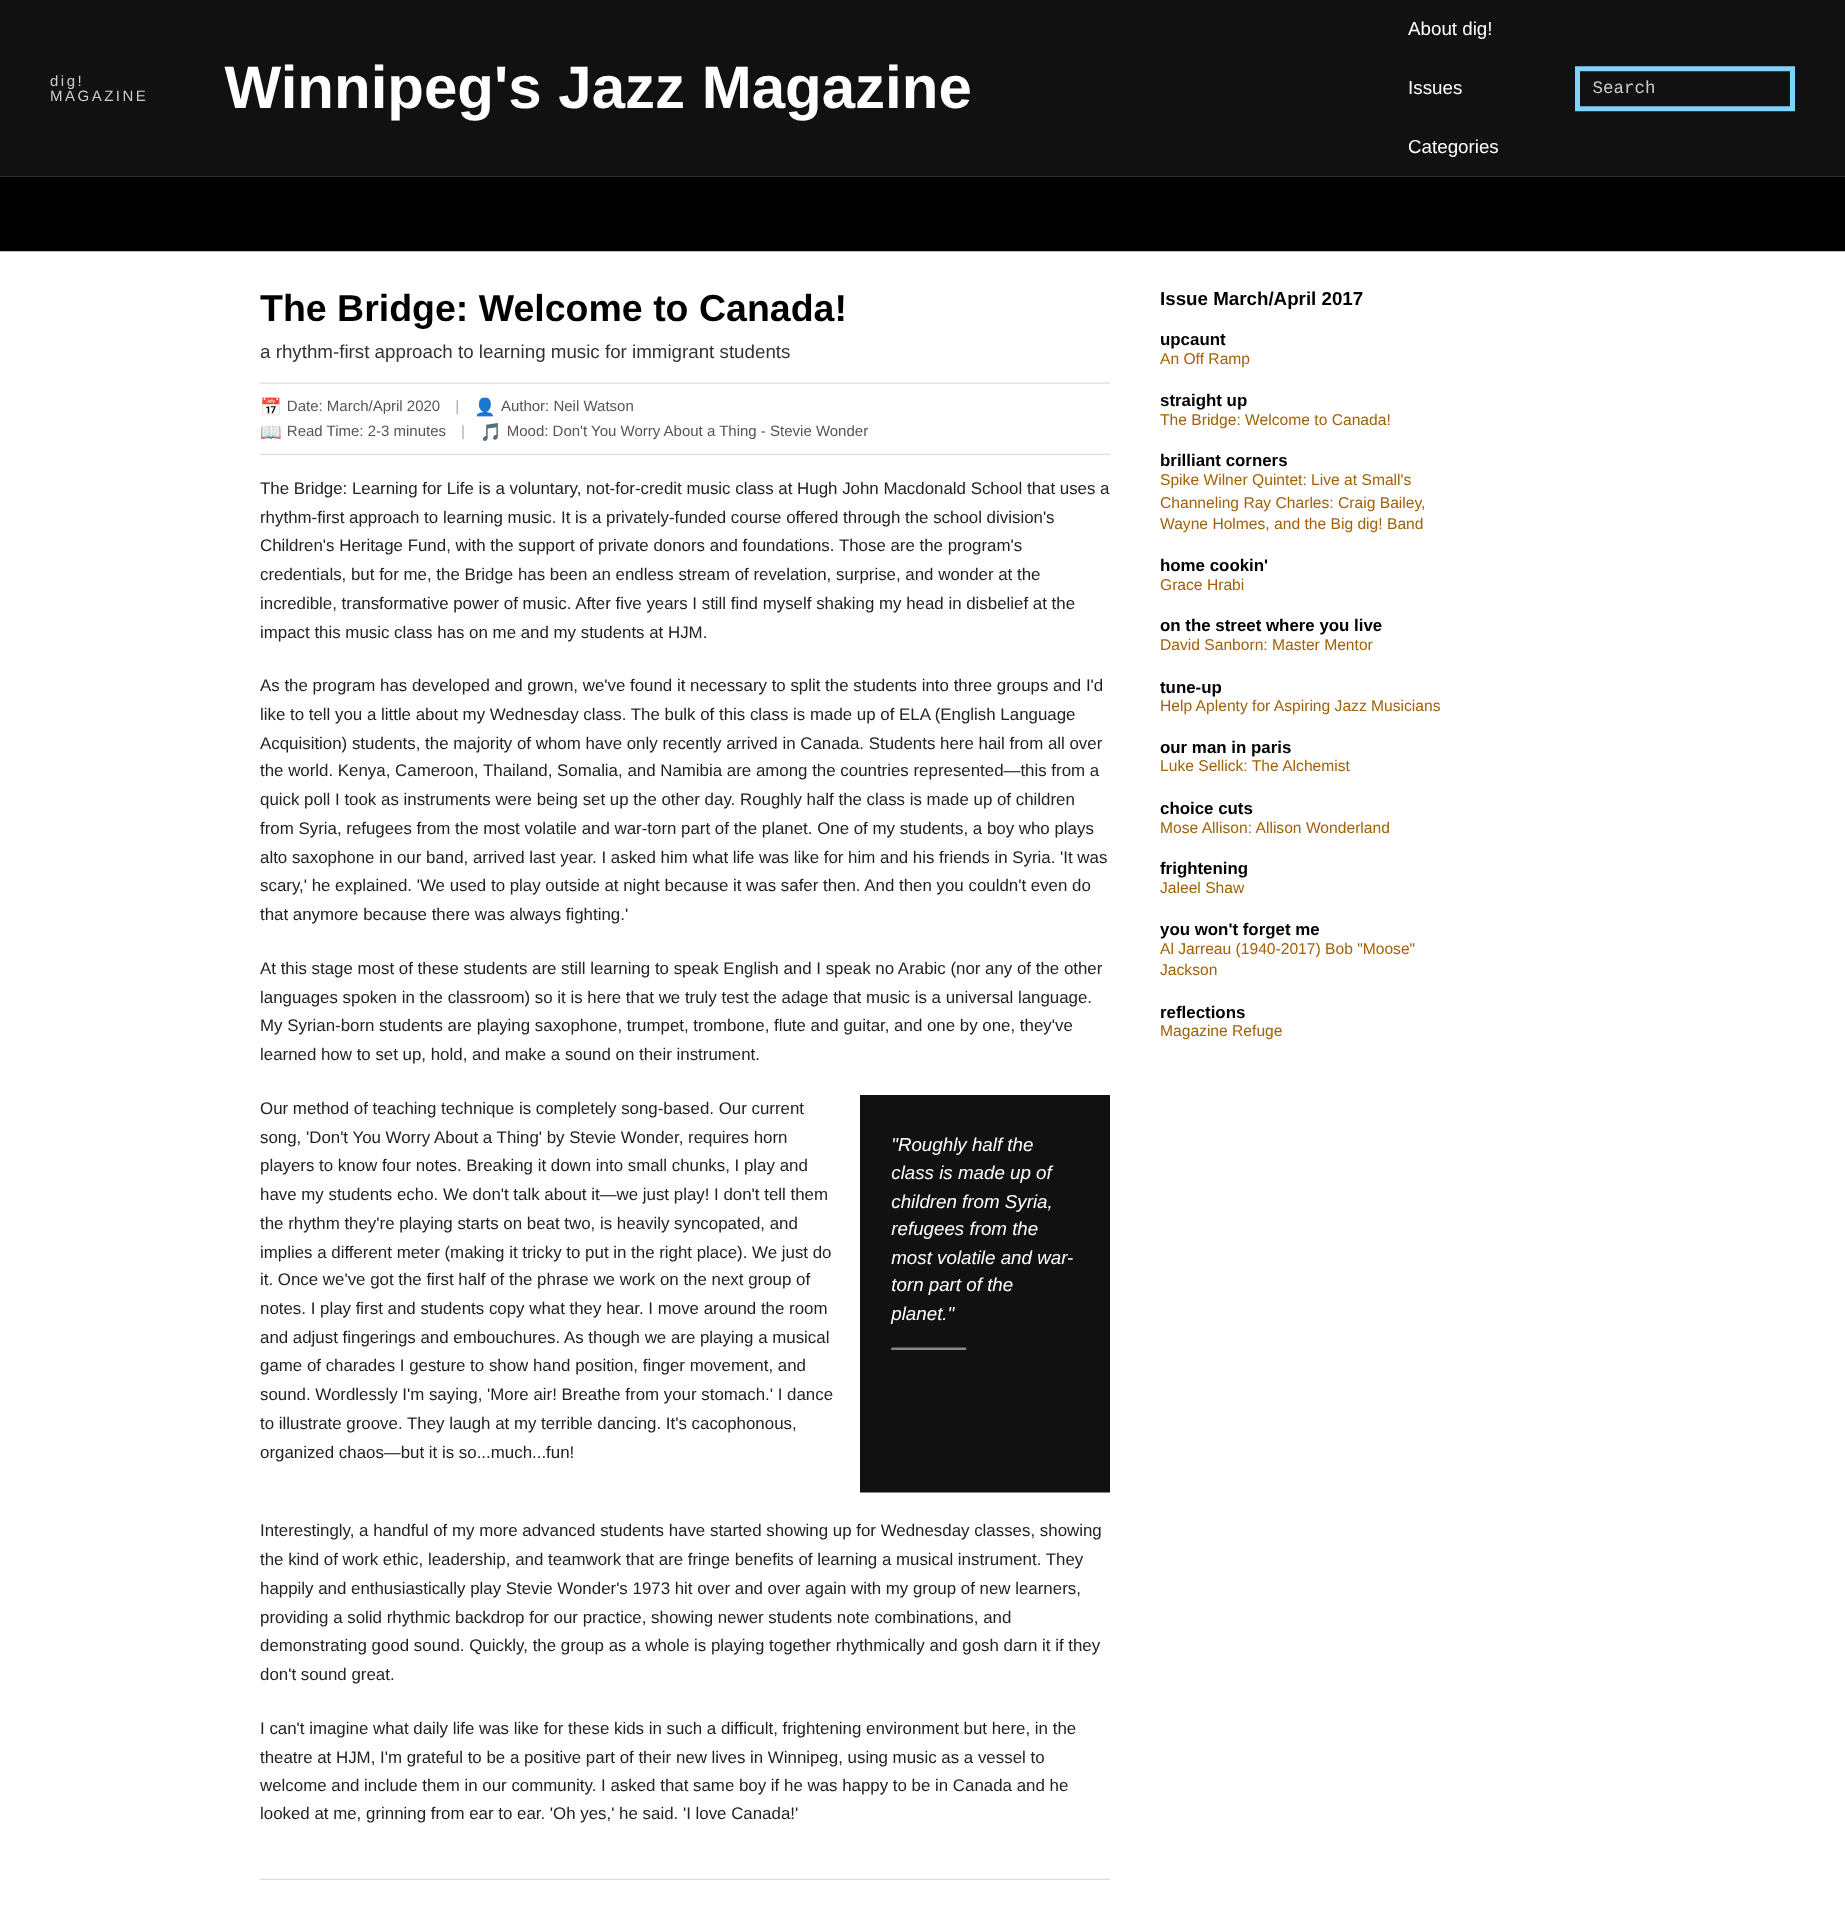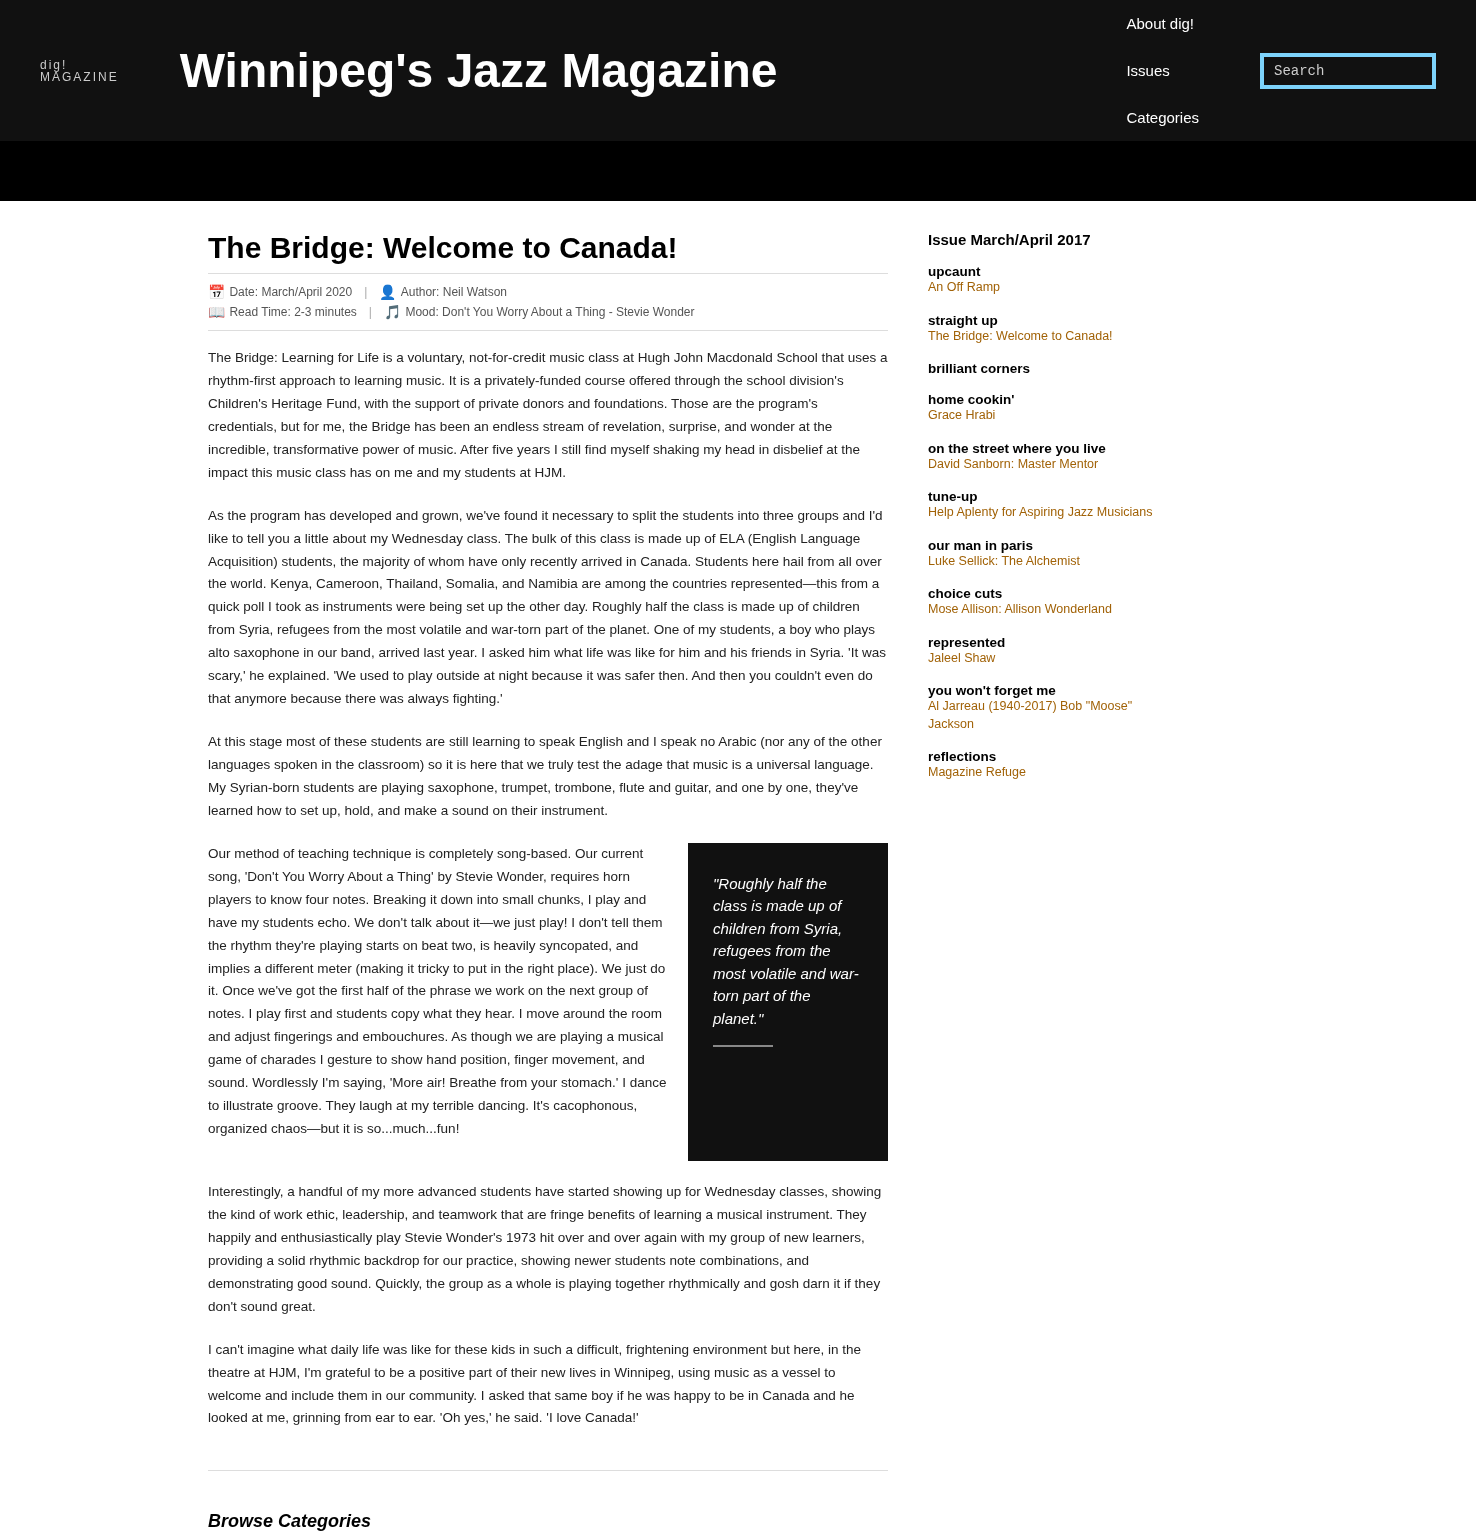--- a/index.html
+++ b/index.html
@@ -71,20 +71,21 @@
   <input type="text" class="search-box" placeholder="Search" style="">
 </header>
 
 <div class="banner"></div>
 
 <div class="main-container">
 
   <main class="content">
 
     <h2 class="article-title">The Bridge: Welcome to Canada!</h2>
+    <p class="article-subtitle">a rhythm-first approach to learning music for immigrant students</p>
 
     <div class="article-meta">
       <div class="meta-row">
         <span class="meta-icon">📅</span>
         <span>Date: March/April 2020</span>
         <span class="meta-separator">|</span>
         <span class="meta-icon">👤</span>
         <span>Author: Neil Watson</span>
       </div>
       <div class="meta-row">
@@ -135,20 +136,22 @@
     <div class="sidebar-item">
       <div class="sidebar-item-title">upcaunt</div>
       <div class="sidebar-item-subtitle">An Off Ramp</div>
     </div>
     <div class="sidebar-item">
       <div class="sidebar-item-title">straight up</div>
       <div class="sidebar-item-subtitle">The Bridge: Welcome to Canada!</div>
     </div>
     <div class="sidebar-item">
       <div class="sidebar-item-title">brilliant corners</div>
+      <div class="sidebar-item-subtitle">Spike Wilner Quintet: Live at Small's
+Channeling Ray Charles: Craig Bailey, Wayne Holmes, and the Big dig! Band</div>
     </div>
     <div class="sidebar-item">
       <div class="sidebar-item-title">home cookin'</div>
       <div class="sidebar-item-subtitle">Grace Hrabi</div>
     </div>
     <div class="sidebar-item">
       <div class="sidebar-item-title">on the street where you live</div>
       <div class="sidebar-item-subtitle">David Sanborn: Master Mentor</div>
     </div>
     <div class="sidebar-item">
@@ -157,21 +160,21 @@
     </div>
     <div class="sidebar-item">
       <div class="sidebar-item-title">our man in paris</div>
       <div class="sidebar-item-subtitle">Luke Sellick: The Alchemist</div>
     </div>
     <div class="sidebar-item">
       <div class="sidebar-item-title">choice cuts</div>
       <div class="sidebar-item-subtitle">Mose Allison: Allison Wonderland</div>
     </div>
     <div class="sidebar-item">
-      <div class="sidebar-item-title">represented</div>
+      <div class="sidebar-item-title">frightening</div>
       <div class="sidebar-item-subtitle">Jaleel Shaw</div>
     </div>
     <div class="sidebar-item">
       <div class="sidebar-item-title">you won't forget me</div>
       <div class="sidebar-item-subtitle">Al Jarreau (1940-2017)
 Bob "Moose" Jackson</div>
     </div>
     <div class="sidebar-item">
       <div class="sidebar-item-title">reflections</div>
       <div class="sidebar-item-subtitle">Magazine Refuge</div>

